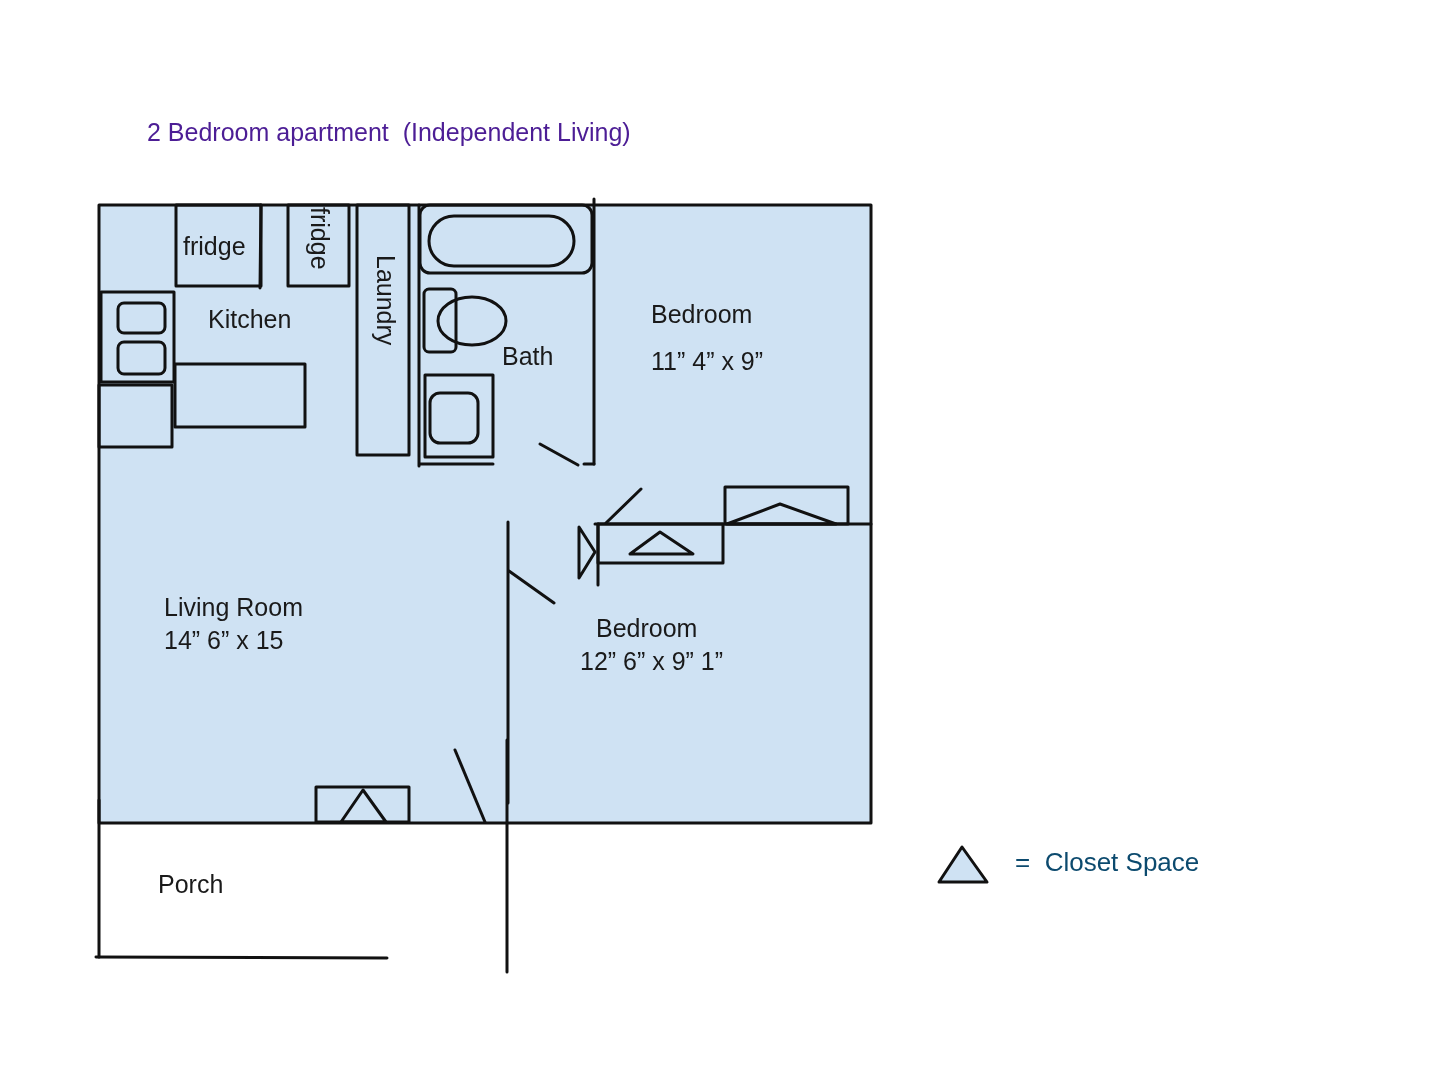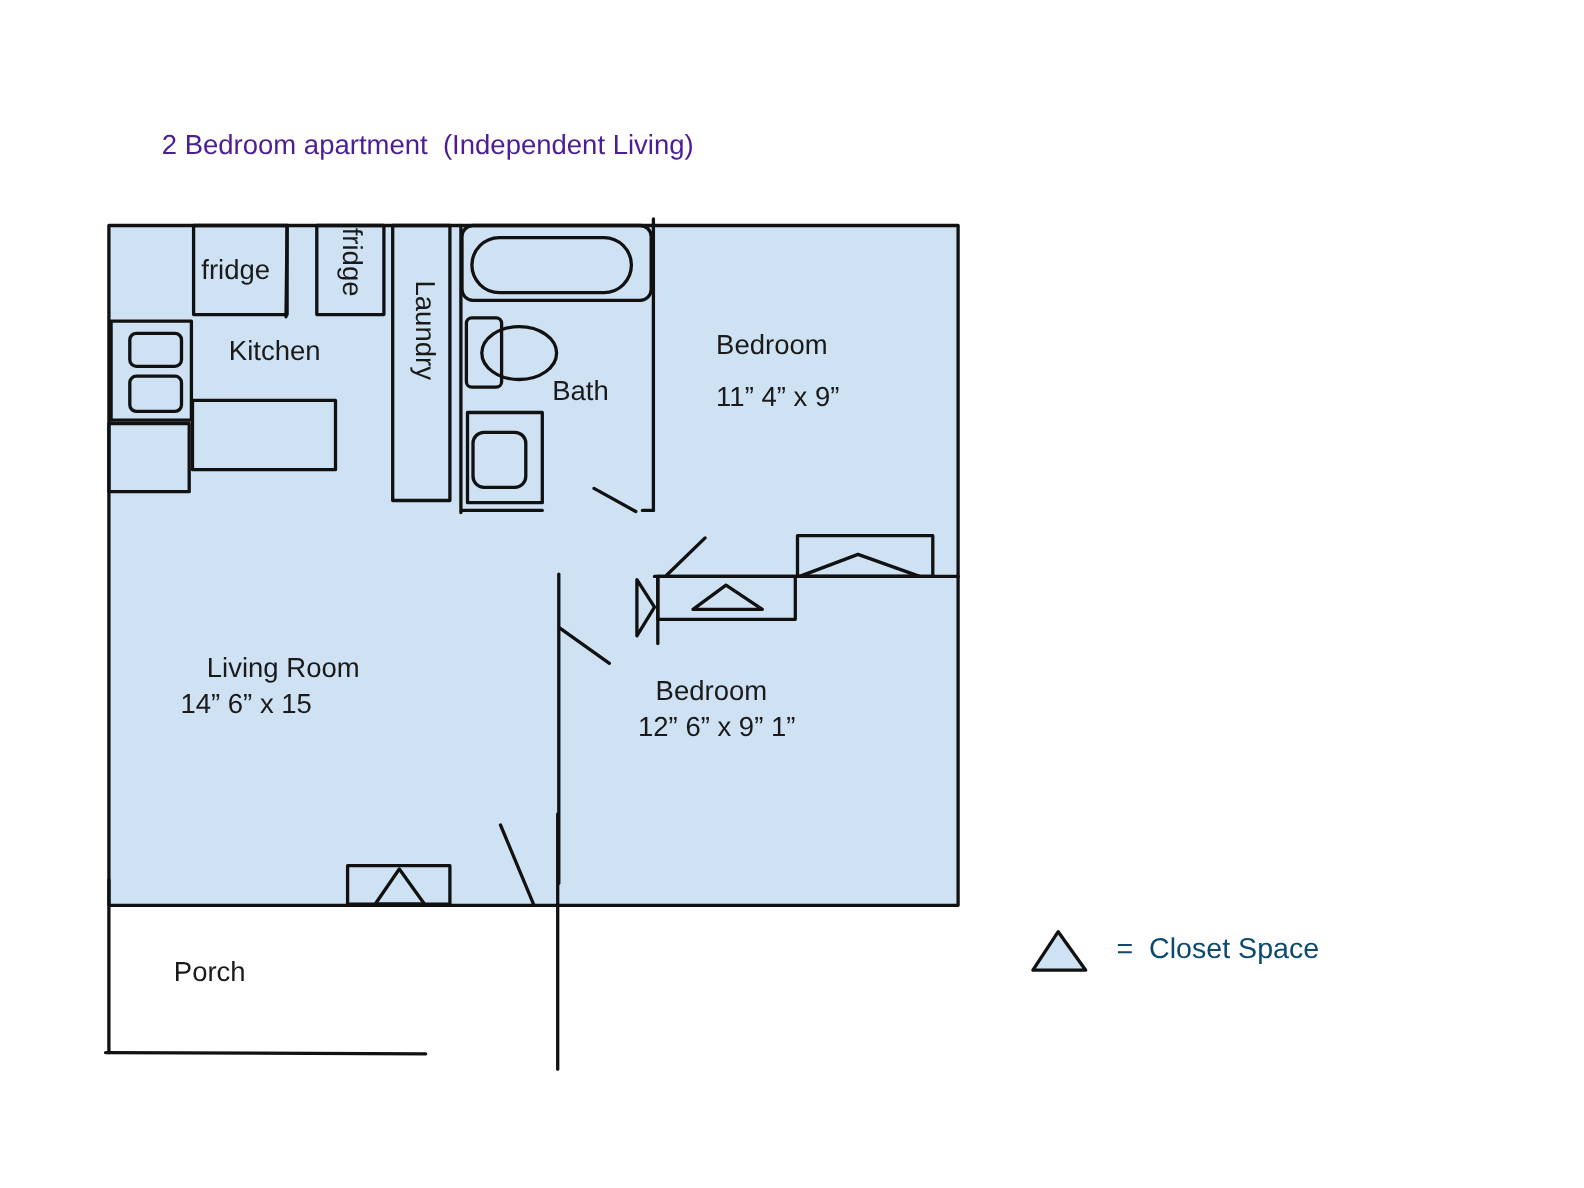--- a/index.html
+++ b/index.html
@@ -116,21 +116,21 @@
 <div class="lbl" style="left:208px; top:303px;">Kitchen</div>
 <div class="vert" style="left:400px; top:255px;">Laundry</div>
 <div class="lbl" style="left:502px; top:340px;">Bath</div>
 
 <div>
   <div class="lbl" style="left:651px; top:298px;">Bedroom</div>
   <div class="lbl" style="left:651px; top:331px;margin-top:14px;">11” 4” x 9”</div>
 </div>
 
 <div>
-  <div class="lbl" style="left:164px; top:591px;margin-left:24px;">Living Room</div>
+  <div class="lbl" style="left:164px; top:591px;">Living Room</div>
   <div class="lbl" style="left:164px; top:624px;">14” 6” x 15</div>
 </div>
 
 <div>
   <div class="lbl" style="left:596px; top:612px;">Bedroom</div>
   <div class="lbl" style="left:580px; top:645px;">12” 6” x 9” 1”</div>
 </div>
 
 <div class="lbl" style="left:138px; top:868px;margin-left:20px;">Porch</div>
 

